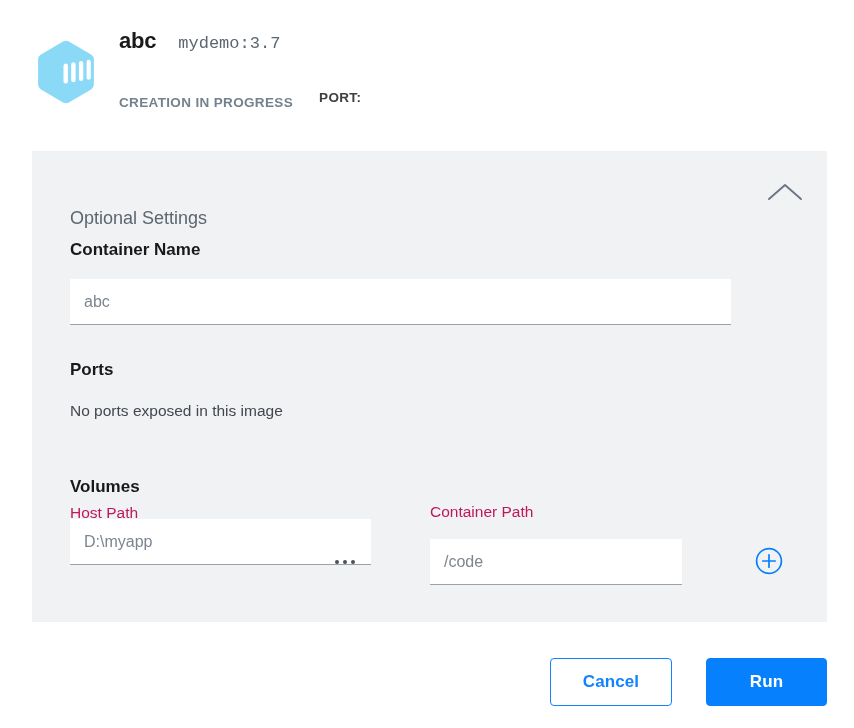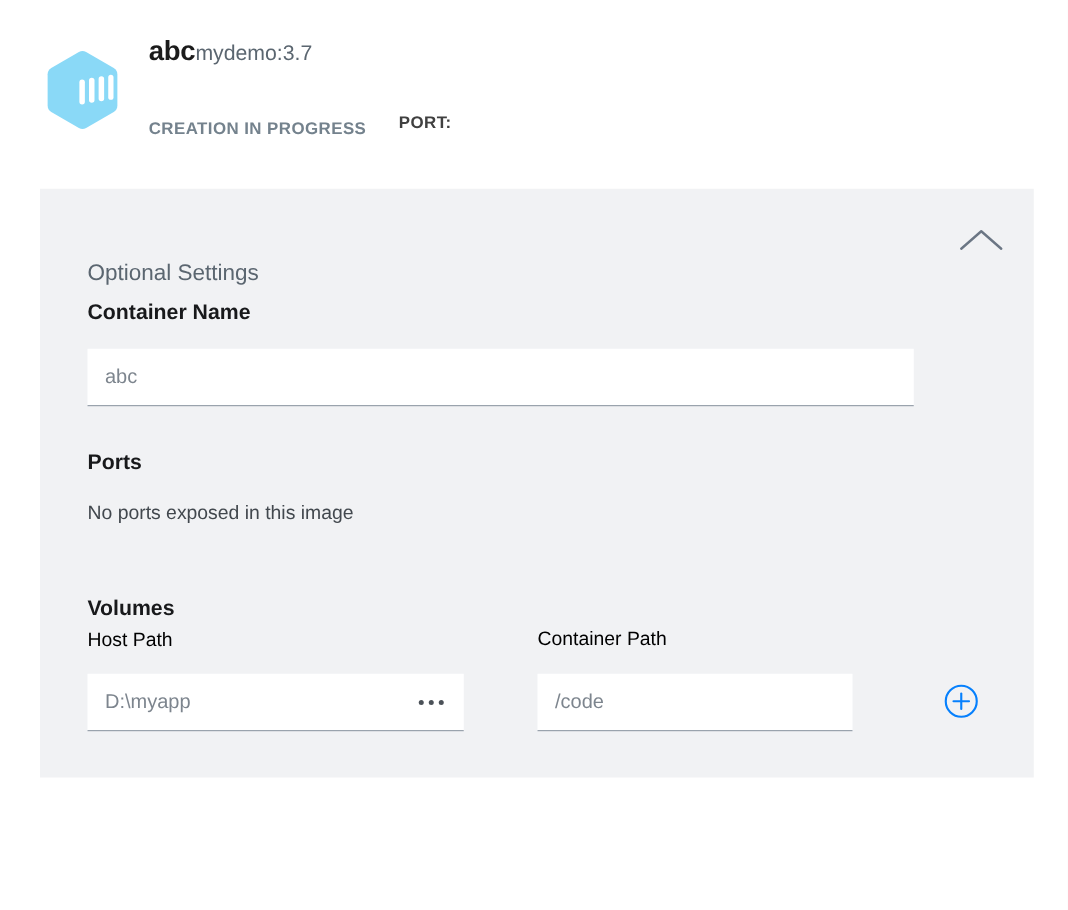--- a/index.html
+++ b/index.html
@@ -48,21 +48,23 @@
   }
   .app-title {
     font-size: 22px;
     font-weight: bold;
     color: #1b1b1b;
     letter-spacing: -0.2px;
   }
   .image-name {
     font-size: 17px;
     color: #5b6670;
+    margin-left: 22px;
     font-weight: 400;
+    font-family: Liberation Mono, monospace;
   }
   .status-row {
     display: flex;
     align-items: center;
     margin-top: 22px;
   }
   .status-text {
     font-size: 13.5px;
     font-weight: 600;
     color: #74828d;
@@ -116,21 +118,21 @@
 
   .section-label {
     position: absolute;
     font-size: 17px;
     font-weight: bold;
     color: #18191b;
   }
   .field-label {
     position: absolute;
     font-size: 15.5px;
-    color: #000000;
+    color: #be185d;
     font-weight: 400;
   }
   .note-text {
     position: absolute;
     font-size: 15.5px;
     color: #42484e;
     font-weight: 400;
   }
 
   .text-input {
@@ -265,35 +267,39 @@
     <span class="section-label" style="left:38px; top:209px;">Ports</span>
 
     <span class="note-text" style="left:38px; top:251px;">No ports exposed in this image</span>
 
     <span class="section-label" style="left:38px; top:326px;">Volumes</span>
 
     <span class="field-label" style="left:38px; top:353px;">Host Path</span>
 
     <span class="field-label" style="left:398px; top:352px;">Container Path</span>
 
-    <input class="text-input" style="left: 38px; top: 388px; width: 301px;" type="text" placeholder="D:\myapp">
+    <input class="text-input" style="left: 38px; top: 368px; width: 301px;" type="text" placeholder="D:\myapp">
 
     <span class="browse-dots" style="left:296px; top:396px;">
       <i></i>
         <i></i>
         <i></i>
     </span>
 
     <input class="text-input" style="left: 398px; top: 388px; width: 252px;" type="text" placeholder="/code">
   </div>
 
   <button class="add-btn">
     <span>
       <svg width="28" height="28" viewBox="0 0 28 28" xmlns="http://www.w3.org/2000/svg">
         <circle cx="14" cy="14" r="12.4" fill="none" stroke="#0680fd" stroke-width="1.7"></circle>
         <line x1="14" y1="7.8" x2="14" y2="20.2" stroke="#0680fd" stroke-width="1.7" stroke-linecap="round"></line>
         <line x1="7.8" y1="14" x2="20.2" y2="14" stroke="#0680fd" stroke-width="1.7" stroke-linecap="round"></line>
       </svg>
     </span>
   </button>
 
+  <div class="footer">
+    <button class="btn btn-cancel">Cancel</button>
+    <button class="btn btn-run">Run</button>
+  </div>
 
 </div>
 
 </body></html>

